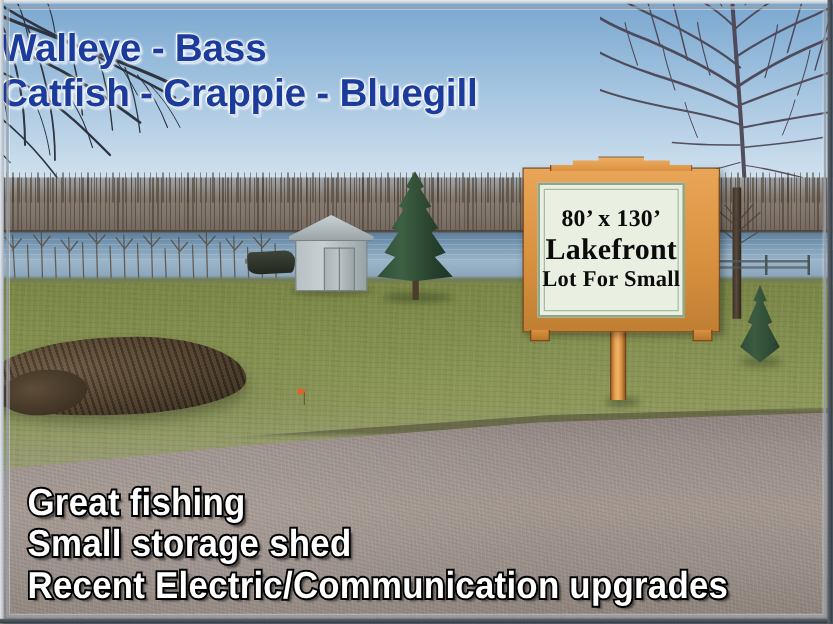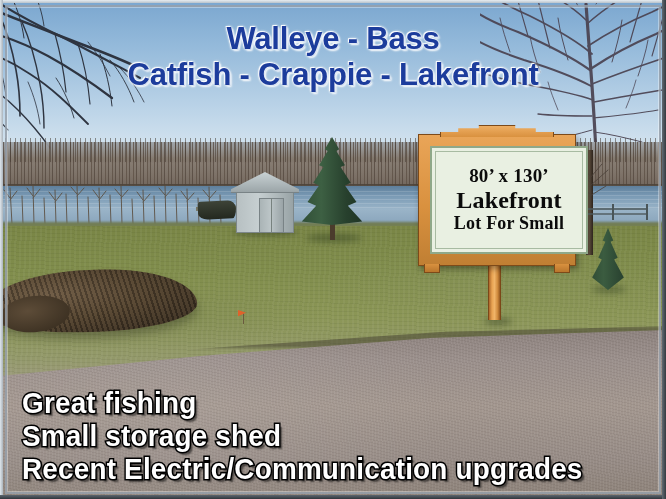--- a/index.html
+++ b/index.html
@@ -237,21 +237,21 @@
     position:absolute;left:10px;top:138px;width:16px;height:9px;
     background:linear-gradient(to bottom,#d9913f,#b9762c);
     border:1px solid #7d4a19;border-top:none;box-sizing:border-box;
   }
   .sign-foot-r{
     position:absolute;left:140px;top:138px;width:16px;height:9px;
     background:linear-gradient(to bottom,#d9913f,#b9762c);
     border:1px solid #7d4a19;border-top:none;box-sizing:border-box;
   }
   .sign-panel{
-    position:absolute;left:16px;top:20px;width:158px;height:108px;
+    position:absolute;left:16px;top:20px;width:118px;height:108px;
     background:#e9f0e2;
     border:2px solid #8fa889;
     box-sizing:border-box;
     box-shadow:inset 0 0 0 3px #e9f0e2, inset 0 0 0 4px #a8bba2;
     display:flex;flex-direction:column;align-items:center;justify-content:center;
     gap:1px;
   }
   .sign-line{
     font-family:"Liberation Serif","DejaVu Serif",serif;
     font-weight:bold;color:#0b0b0b;
@@ -261,21 +261,21 @@
   .sign-line.l2{font-size:24px;}
   .sign-line.l3{font-size:18px;}
   .sign-shadow{
     position:absolute;left:70px;top:192px;width:28px;height:7px;
     background:rgba(30,40,20,.4);filter:blur(3px);border-radius:50%;
   }
 
   
   .headline{
     position:absolute;left:0;top:22px;width:666px;
-    text-align:center;z-index:60;pointer-events:none;
+    text-align:left;z-index:60;pointer-events:none;
   }
   .headline .hl{
     font-family:"Liberation Sans","DejaVu Sans",sans-serif;
     font-weight:bold;
     color:#1c3c9c;
     letter-spacing:-.2px;
     text-shadow:
       0 0 3px #ffffff, 0 0 3px #ffffff,
       1px 1px 0 #b9cde8, 2px 2px 2px rgba(255,255,255,.9),
       -1px -1px 0 rgba(255,255,255,.9);
@@ -446,21 +446,21 @@
     <div class="sign-foot-r"></div>
     <div class="sign-panel">
       <div class="sign-line l1">80’ x 130’</div>
       <div class="sign-line l2">Lakefront</div>
       <div class="sign-line l3">Lot For Small</div>
     </div>
   </div>
 
   <div class="headline">
     <div class="hl hl1">Walleye - Bass</div>
-    <div class="hl hl2">Catfish - Crappie - Lakefront</div>
+    <div class="hl hl2">Catfish - Crappie - Bluegill</div>
   </div>
 
   <div class="bullets">
     <div class="bl b1">Great fishing</div>
     <div class="bl b2">Small storage shed</div>
     <div class="bl b3">Recent Electric/Communication upgrades</div>
   </div>
 
   <div class="frame-hi"></div>
   <div class="frame-l"></div>

